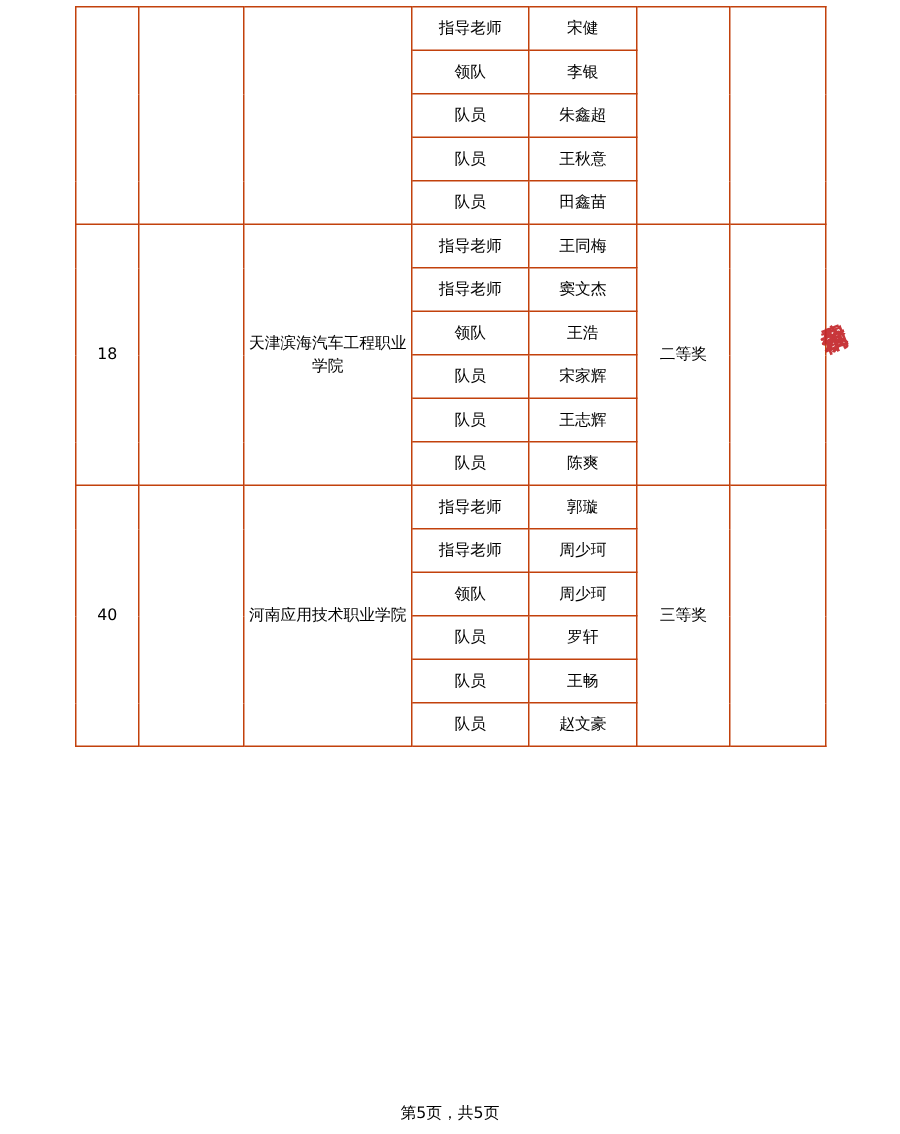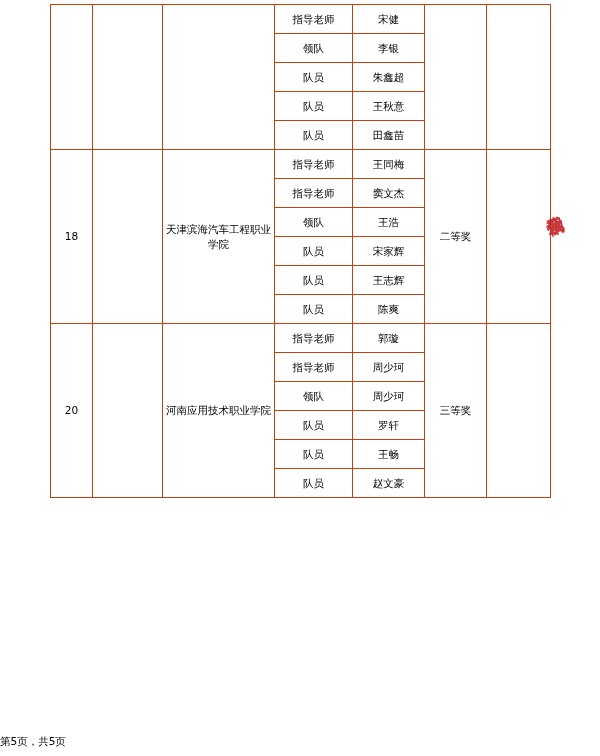--- a/index.html
+++ b/index.html
@@ -85,21 +85,21 @@
     display: block;
     writing-mode: vertical-rl;
     text-orientation: upright;
   }
 
   .footer {
     position: absolute;
     left: 0;
     top: 735px;
     width: 600px;
-    text-align: left;
+    text-align: center;
     font-size: 10.5px;
     color: #000000;
   }
 </style>
 </head>
 <body>
 
 <div class="page">
 
   <table class="roster">
@@ -164,21 +164,21 @@
       <tr>
         <td>队员</td>
         <td>王志辉</td>
       </tr>
       <tr>
         <td>队员</td>
         <td>陈爽</td>
       </tr>
 
       <tr>
-        <td class="no-cell" rowspan="6">20</td>
+        <td class="no-cell" rowspan="6">40</td>
         <td rowspan="6"></td>
         <td class="school-cell" rowspan="6">河南应用技术职业学院</td>
         <td>指导老师</td>
         <td>郭璇</td>
         <td class="award-cell" rowspan="6">三等奖</td>
         <td rowspan="6"></td>
       </tr>
       <tr>
         <td>指导老师</td>
         <td>周少珂</td>

